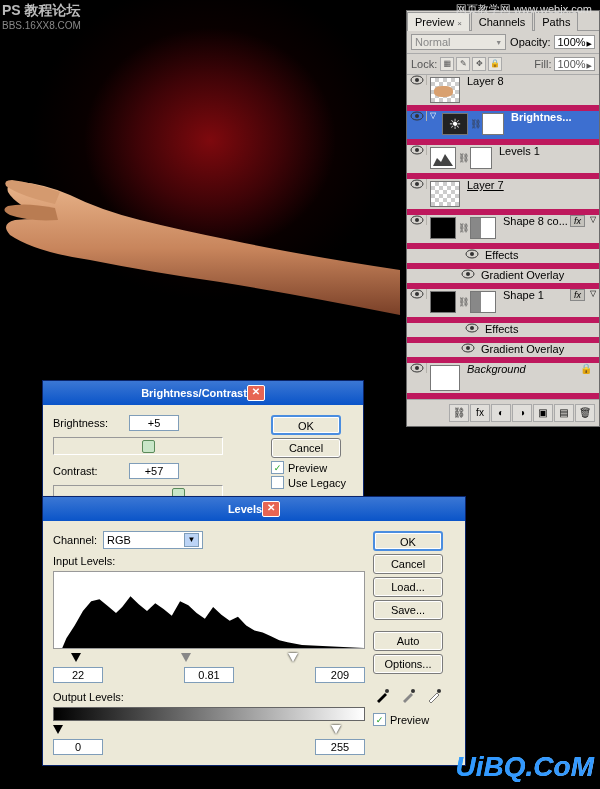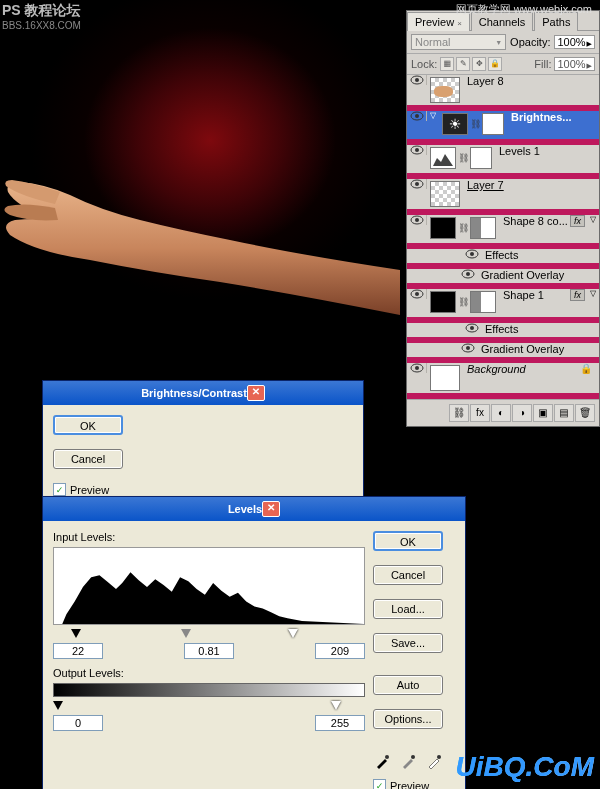--- a/index.html
+++ b/index.html
@@ -11,21 +11,21 @@
 .top-left-sub{position:absolute;left:2px;top:20px;color:#888;font-size:10px}
 .top-right-text{position:absolute;right:8px;top:2px;color:#ddd;font-size:11px;z-index:200}
 .bottom-right-text{position:absolute;right:6px;bottom:6px;background:linear-gradient(to right,#0af,#fff);-webkit-background-clip:text;color:#39f;font-size:28px;font-weight:bold;font-style:italic;z-index:200}
 .dialog{position:absolute;background:#ece9d8;border:1px solid #0a246a;box-shadow:1px 1px 2px rgba(0,0,0,0.3);z-index:50}
 .titlebar{background:linear-gradient(to bottom,#3b77d4,#0a54c8);color:#fff;padding:4px 6px;display:flex;justify-content:center;align-items:center;font-weight:bold;height:24px}
 .close-btn{width:18px;height:16px;background:#e76553;border:1px solid #fff;border-radius:2px;color:#fff;text-align:center;line-height:12px;font-size:10px;cursor:pointer}
 .dialog-body{padding:10px;color:#000}
 .row{display:flex;align-items:center;margin-bottom:6px;gap:6px}
 .lbl{width:70px}
 .num-input{width:50px;border:1px solid #7f9db9;background:#fff;padding:1px 3px;text-align:center}
-.btn{width:70px;height:20px;background:#ece9d8;border:1px solid #7b7b7b;border-radius:3px;text-align:center;line-height:18px;cursor:pointer;margin-bottom:12px;box-shadow:inset 0 0 0 1px #fff}
+.btn{width:70px;height:20px;background:#ece9d8;border:1px solid #7b7b7b;border-radius:3px;text-align:center;line-height:18px;cursor:pointer;margin-bottom:1px;box-shadow:inset 0 0 0 1px #fff}
 .btn.defbtn{border:2px solid #4a8de0}
 .slider-track{position:relative;height:18px;width:170px;border-top:1px solid #999;border-left:1px solid #999;border-bottom:1px solid #fff;border-right:1px solid #fff;background:#ece9d8;margin:2px 0 8px 0}
 .slider-thumb{position:absolute;top:2px;width:13px;height:13px;background:#c9e6c8;border:1px solid #5a8a5a;border-radius:2px}
 .checkbox{display:flex;align-items:center;gap:4px}
 .cb-box{width:13px;height:13px;border:1px solid #7f9db9;background:#fff;display:flex;align-items:center;justify-content:center;font-size:9px;color:#21a121}
 .bc-dialog{left:42px;top:380px;width:322px}
 .bc-inner{display:flex}
 .bc-left{flex:1;padding-right:8px}
 .bc-right{display:flex;flex-direction:column;gap:2px;width:82px}
 .lv-dialog{left:42px;top:496px;width:424px}
@@ -103,20 +103,36 @@
 <div class="top-right-text">网页教学网
 www.webjx.com</div>
 <div class="bottom-right-text">UiBQ.CoM</div>
 
 <div class="dialog bc-dialog">
   <div class="titlebar">
     <span>Brightness/Contrast</span>
     <div class="close-btn">✕</div>
   </div>
   <div class="dialog-body bc-inner">
+    <div class="bc-left">
+      <div class="row">
+        <span class="lbl">Brightness:</span>
+        <input class="num-input" value="+5" style="">
+      </div>
+      <div class="slider-track">
+        <div class="slider-thumb" style="left:88px"></div>
+      </div>
+      <div class="row">
+        <span class="lbl">Contrast:</span>
+        <input class="num-input" value="+57" style="">
+      </div>
+      <div class="slider-track">
+        <div class="slider-thumb" style="left:118px"></div>
+      </div>
+    </div>
     <div class="bc-right">
       <div class="btn defbtn">OK</div>
       <div class="btn">Cancel</div>
       <div class="checkbox">
         <div class="cb-box">✓</div>
         <span>Preview</span>
       </div>
       <div class="checkbox">
         <div class="cb-box"></div>
         <span>Use Legacy</span>
@@ -125,20 +141,27 @@
   </div>
 </div>
 
 <div class="dialog lv-dialog">
   <div class="titlebar">
     <span>Levels</span>
     <div class="close-btn">✕</div>
   </div>
   <div class="dialog-body lv-inner">
     <div class="lv-left">
+      <div class="row">
+        <span>Channel:</span>
+        <div class="select">
+          <span>RGB</span>
+          <span class="arrow">▼</span>
+        </div>
+      </div>
       <div>Input Levels:</div>
       <div class="histo-box">
         <svg viewBox="0 0 300 78" preserveAspectRatio="none">
           <path d="M0 78 L8 78 L12 68 L20 55 L28 40 L36 30 L44 28 L52 35 L60 42 L66 36 L74 25 L82 33 L90 40 L98 32 L106 38 L114 45 L122 30 L130 34 L138 42 L146 48 L154 36 L162 44 L170 50 L178 46 L186 55 L194 60 L202 62 L210 66 L218 70 L226 72 L240 75 L260 76 L300 78 Z" fill="#000"></path>
         </svg>
       </div>
       <div class="tri-row">
         <div class="tri black" style="left:18px"></div>
         <div class="tri gray" style="left:128px"></div>
         <div class="tri white" style="left:235px"></div>

